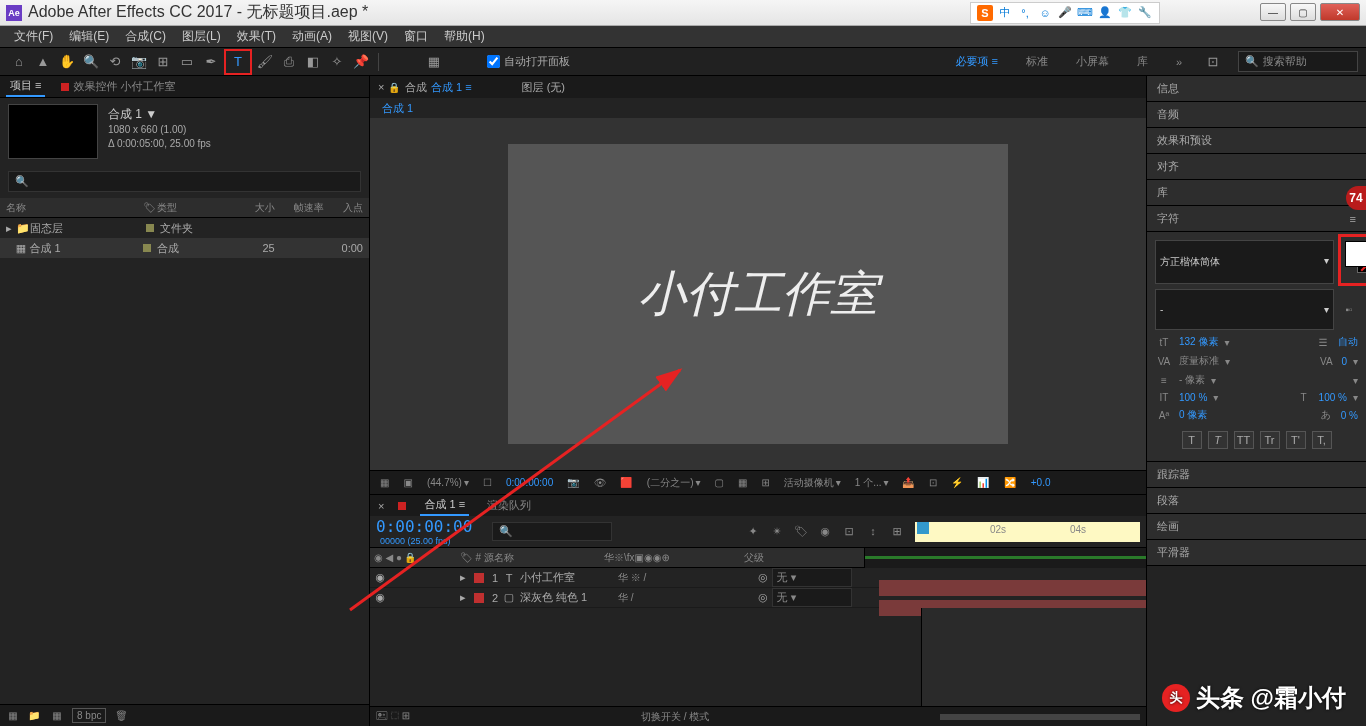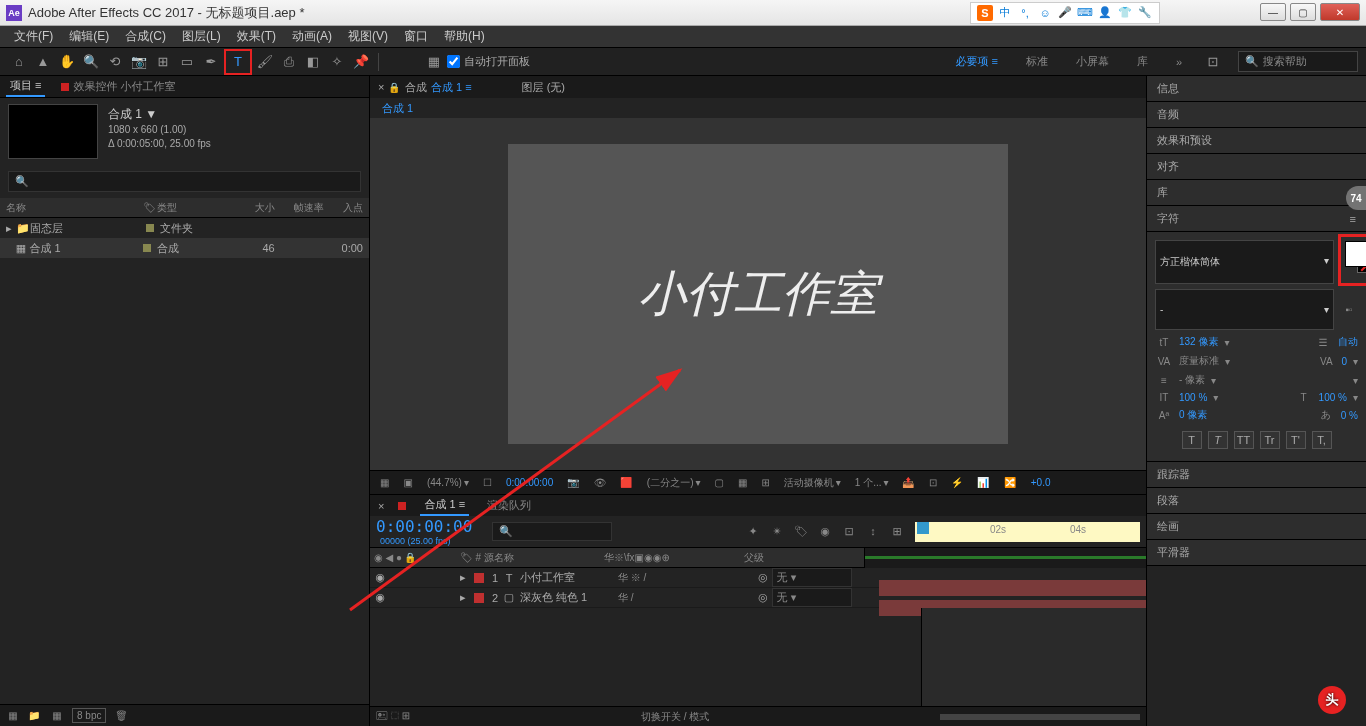--- a/index.html
+++ b/index.html
@@ -1,21 +1,21 @@
 <!DOCTYPE html>
 <html><head>
 <meta charset="utf-8">
 <style>
 * { margin: 0; padding: 0; box-sizing: border-box; font-family: "Microsoft YaHei", Arial, sans-serif; }
 body { background: #1a1a1a; color: #aaa; font-size: 11px; overflow: hidden; width: 1366px; height: 726px; position: relative; }
 
 
 .titlebar { height: 26px; background: linear-gradient(#f5f5f5, #e5e5e5); display: flex; align-items: center; padding: 4px 6px; color: #333; border-bottom: 1px solid #aaa; }
 .ae-icon { width: 16px; height: 16px; background: #6a3dc4; margin-right: 6px; display: inline-flex; align-items: center; justify-content: center; color: #fff; font-size: 9px; font-weight: bold; }
-.titlebar-text { font-size: 13px; flex: 1; }
+.titlebar-text { font-size: 16px; flex: 1; }
 .ime-bar { display: flex; gap: 4px; background: #fff; padding: 2px 6px; border: 1px solid #ccc; margin-right: 200px; align-items: center; }
 .ime-icon { width: 16px; height: 16px; display: inline-flex; align-items: center; justify-content: center; font-size: 11px; }
 .ime-s { background: #ff6a00; color: #fff; border-radius: 2px; font-weight: bold; }
 .ime-blue { color: #0078d7; }
 .win-btns { position: absolute; right: 6px; top: 3px; display: flex; gap: 4px; }
 .win-btn { width: 26px; height: 18px; background: linear-gradient(#f8f8f8,#ddd); border: 1px solid #888; border-radius: 2px; display: flex; align-items: center; justify-content: center; font-size: 10px; }
 .win-close { background: linear-gradient(#e06058,#c0392b); color: #fff; width: 40px; }
 
 
 .menubar { height: 22px; background: #333; display: flex; align-items: center; padding: 0 6px; gap: 0; border-bottom: 1px solid #000; }
@@ -119,21 +119,21 @@
 .swatch-behind::after { content:''; position:absolute; width:100%; height:2px; background:#e62222; top:50%; left:0; transform:rotate(-45deg); }
 .text-style-row { display: flex; gap: 6px; justify-content: center; padding: 4px; }
 .txt-btn { width: 20px; height: 18px; border: 1px solid #555; display: flex; align-items: center; justify-content: center; color: #aaa; font-size: 11px; background: #333; }
 
 
 .arrow-svg { position: absolute; left: 340px; top: 80px; width: 380px; height: 540px; pointer-events: none; z-index: 100; }
 
 
 .wm { position: absolute; right: 20px; bottom: 12px; display: flex; align-items: center; gap: 6px; color: #fff; font-size: 24px; font-weight: bold; z-index: 200; text-shadow: 0 0 3px #000; }
 .wm-logo { width: 28px; height: 28px; border-radius: 50%; background: #e62222; color: #fff; display: flex; align-items: center; justify-content: center; font-size: 13px; }
-.green-badge { position: absolute; right: 0; top: 186px; width: 20px; height: 24px; background: #737373; color: #fff; border-radius: 12px 0 0 12px; display: flex; align-items: center; justify-content: center; font-size: 10px; font-weight: bold; }
+.green-badge { position: absolute; right: 0; top: 186px; width: 20px; height: 24px; background: #b91c1c; color: #fff; border-radius: 12px 0 0 12px; display: flex; align-items: center; justify-content: center; font-size: 12px; font-weight: bold; }
 </style>
 </head>
 <body>
 
 <div class="titlebar">
   <span class="ae-icon">Ae</span>
   <span class="titlebar-text">Adobe After Effects CC 2017 - 无标题项目.aep *</span>
   <span class="ime-bar">
     <span class="ime-icon ime-s">S</span>
     <span class="ime-icon ime-blue">中</span>
@@ -175,21 +175,21 @@
   <span class="tool">▭</span>
   <span class="tool">✒</span>
   <span class="tool active highlight-box" style="width:28px;height:26px;">T</span>
   <span class="tool">🖌</span>
   <span class="tool">⎙</span>
   <span class="tool">◧</span>
   <span class="tool">✧</span>
   <span class="tool">📌</span>
   <div class="tool-sep"></div>
   <span class="tool" style="margin-left:40px;">▦</span>
-  <label style="display:flex;align-items:center;gap:4px;color:#aaa;font-size:11px;">
+  <label style="display:flex;align-items:center;gap:4px;color:#aaa;font-size:11px;margin-left:40px;">
     <input type="checkbox" checked="" style=""> 
       <span>自动打开面板</span>
   </label>
   <div class="toolbar-right">
     <span class="ws-tab active"><span>必要项</span> ≡</span>
     <span class="ws-tab">标准</span>
     <span class="ws-tab">小屏幕</span>
     <span class="ws-tab">库</span>
     <span class="ws-tab">»</span>
     <span class="tool">⊡</span>
@@ -234,21 +234,21 @@
         <span class="col-name" style="width:116px;">固态层</span>
         <span class="sq"></span>
         <span class="col-type">文件夹</span>
       </div>
       <div class="project-row sel">
         <span style="width:10px;"></span>
           <span style="width:14px;">▦</span>
         <span class="col-name" style="width:116px;">合成 1</span>
         <span class="sq"></span>
         <span class="col-type" style="width:70px;">合成</span>
-        <span class="col-size">46</span>
+        <span class="col-size">25</span>
         <span class="col-fps"></span>
         <span class="col-in">0:00</span>
       </div>
     </div>
     <div class="project-footer">
       <span class="proj-icon">▦</span>
       <span class="proj-icon">📁</span>
       <span class="proj-icon">▦</span>
       <span class="bpc-box">8 bpc</span>
       <span class="proj-icon">🗑</span>
@@ -472,13 +472,14 @@
         <path d="M0,0 L0,6 L9,3 z" fill="#e62222"></path>
       </marker>
     </defs>
   <line x1="10" y1="530" x2="340" y2="290" stroke="#e62222" stroke-width="3" marker-end="url(#arr)"></line>
 </svg>
 
 <div class="green-badge">74</div>
 
 <div class="wm">
   <span class="wm-logo">头</span>
+  <span>头条 @霜小付</span>
 </div>
 
 </body></html>

